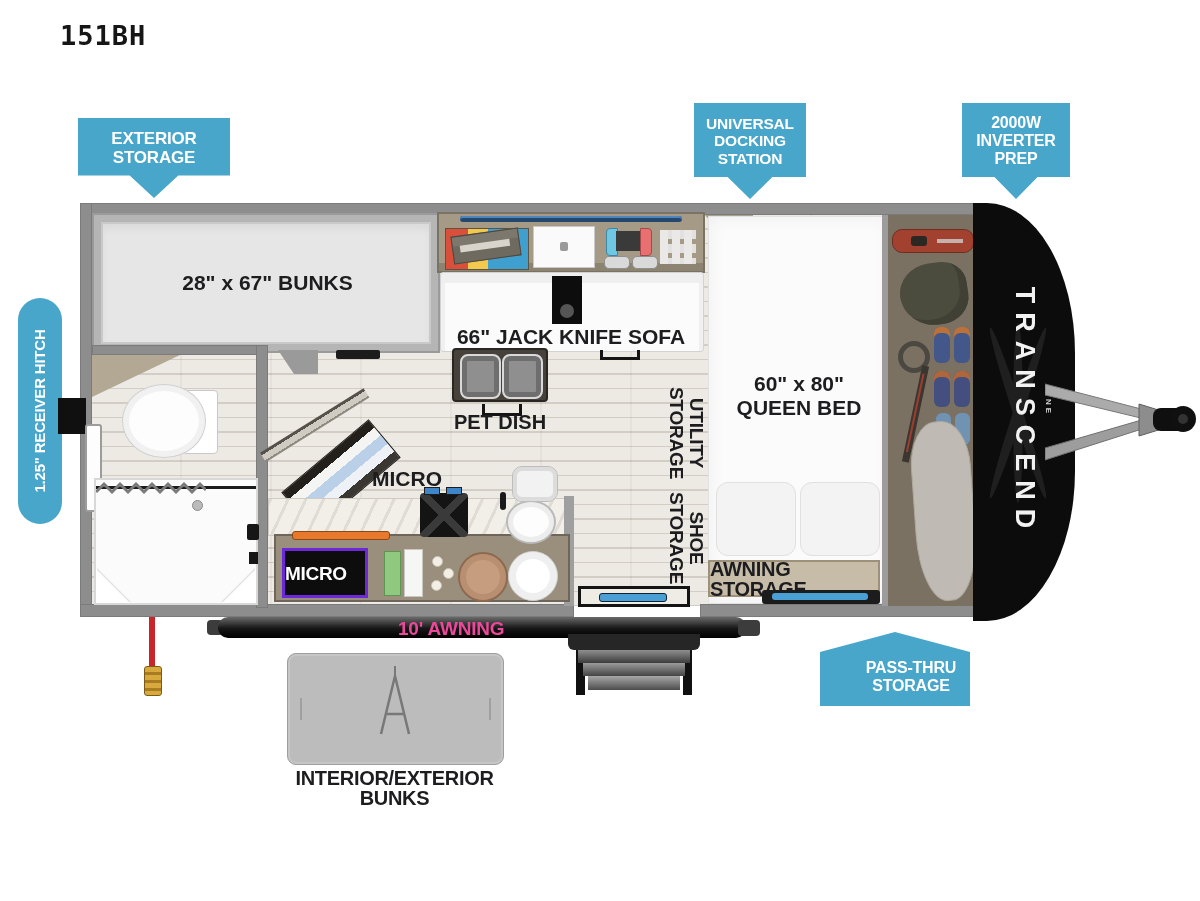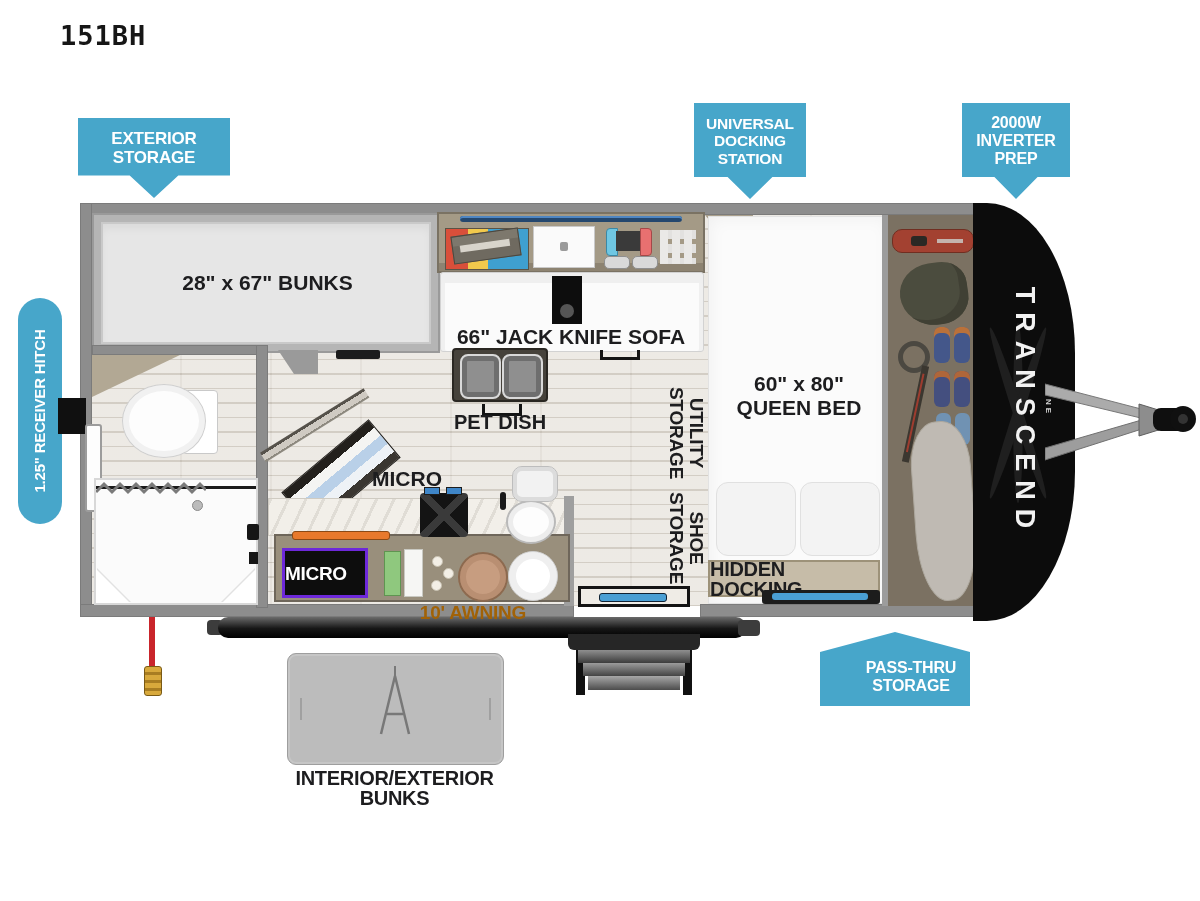--- a/index.html
+++ b/index.html
@@ -202,21 +202,21 @@
       color:#f2f2f2;font:700 27px/1 "Liberation Sans",sans-serif;letter-spacing:9px;}
   .brand-sub{position:absolute;left:62px;top:196px;color:#d9d9d9;font:700 8px/1 "Liberation Sans",sans-serif;
       letter-spacing:3px;transform:rotate(90deg);}
   .tongue{left:1045px;top:378px;width:152px;height:90px;}
 
   
   .awning-bar{left:218px;top:617px;width:528px;height:21px;border-radius:10px;
       background:linear-gradient(180deg,#6a6a6a,#161616 55%,#000);}
   .awning-cap-l{left:207px;top:620px;width:16px;height:15px;background:#3c3c3c;border-radius:4px;}
   .awning-cap-r{left:738px;top:620px;width:22px;height:16px;background:#3c3c3c;border-radius:4px;}
-  .awning-label{left:398px;top:603px;width:150px;text-align:center;color:#a16207;
+  .awning-label{left:398px;top:619px;width:150px;color:#ec4899;
       font:700 19px/1 "Liberation Sans",sans-serif;letter-spacing:-.2px;}
   .steps-plat{left:568px;top:634px;width:132px;height:16px;background:#262626;border-radius:0 0 6px 6px;}
   .step1{left:578px;top:650px;width:112px;height:13px;background:linear-gradient(180deg,#8f8f8f,#3c3c3c);}
   .step2{left:583px;top:663px;width:102px;height:13px;background:linear-gradient(180deg,#9c9c9c,#444);}
   .step3{left:588px;top:676px;width:92px;height:14px;background:linear-gradient(180deg,#a8a8a8,#4c4c4c);}
   .step-leg-l{left:576px;top:650px;width:9px;height:45px;background:#111;}
   .step-leg-r{left:683px;top:650px;width:9px;height:45px;background:#111;}
   .steps-label{left:556px;top:700px;width:145px;text-align:center;font:700 20px/1.1 "Liberation Sans",sans-serif;}
   .lp-line{left:149px;top:617px;width:6px;height:52px;background:var(--lp-red,#c9252b);}
   .lp-conn{left:144px;top:666px;width:16px;height:28px;
@@ -335,21 +335,21 @@
     <span>SHOE
 STORAGE</span>
   </div>
 
   <div class="abs bed"></div>
   <div class="abs bed-label pre">60" x 80"
 QUEEN BED</div>
   <div class="abs pillow1"></div>
   <div class="abs pillow2"></div>
   <div class="abs hidden-storage">
-    <span>HIDDEN DOCKING</span>
+    <span>AWNING STORAGE</span>
   </div>
   <div class="abs tread-door">
       <i></i>
     </div>
   <div class="abs tread-bed">
       <i></i>
     </div>
 
   <div class="abs pt-divider"></div>
   <div class="abs passthru">

